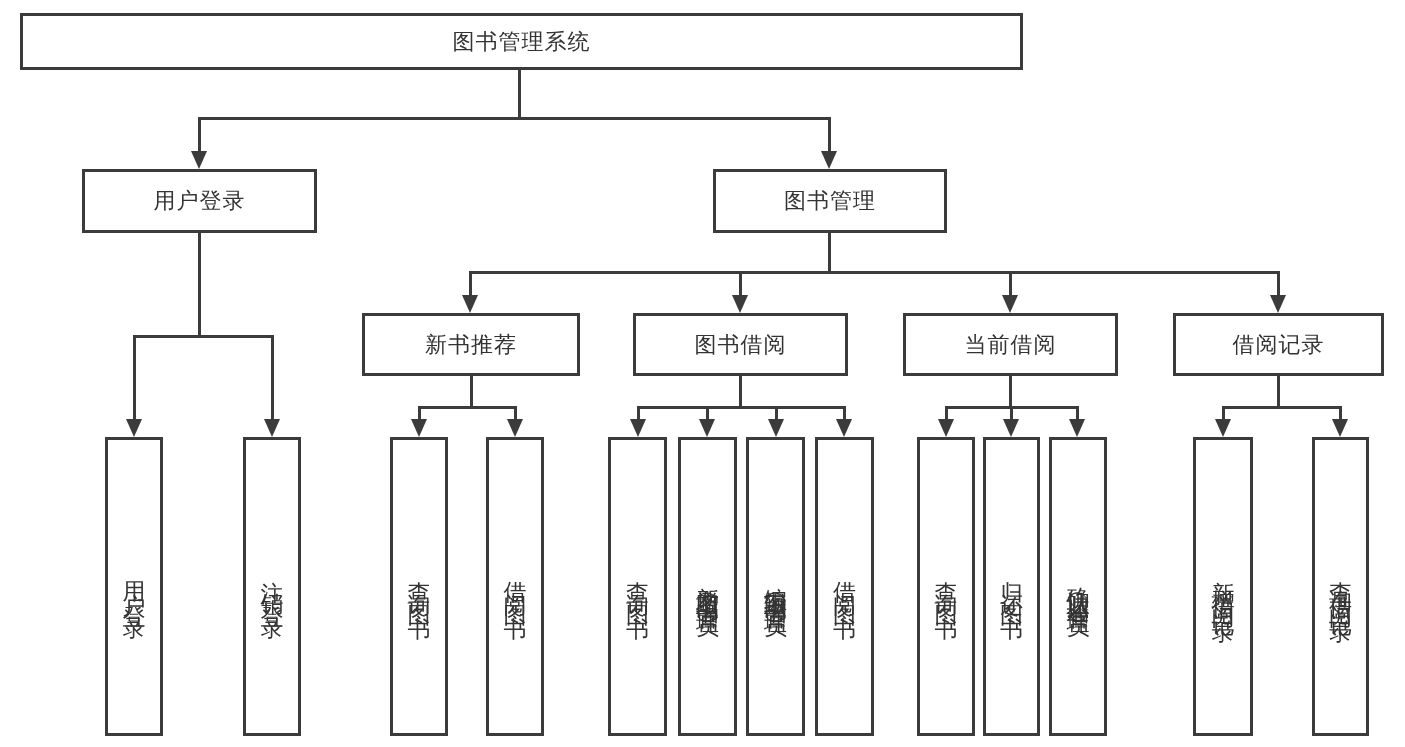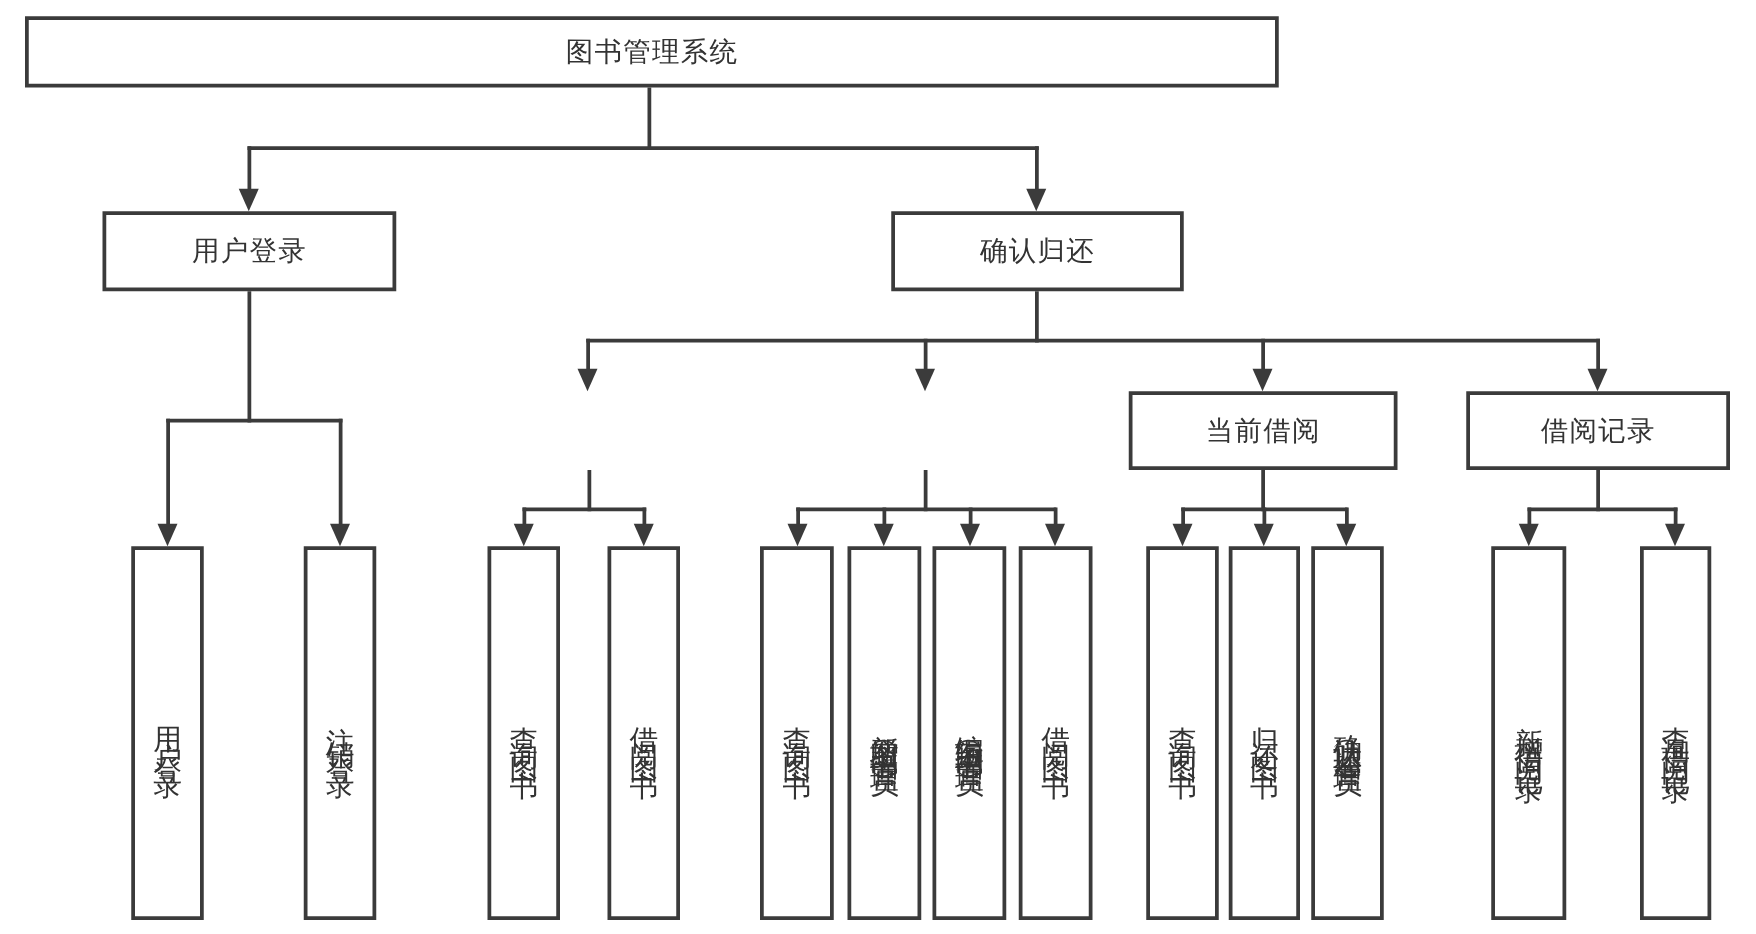--- a/index.html
+++ b/index.html
@@ -51,21 +51,21 @@
   <div class="hl" style="left:198px;top:117px;width:633px;"></div>
   <div class="vl" style="left:198px;top:117px;height:35px;"></div>
   <div class="arrow" style="left:191px;top:151px;"></div>
   <div class="vl" style="left:828px;top:117px;height:35px;"></div>
   <div class="arrow" style="left:821px;top:151px;"></div>
 
   <div class="node" style="left:82px;top:169px;width:235px;height:64px;">
     <span>用户登录</span>
   </div>
   <div class="node" style="left:713px;top:169px;width:234px;height:64px;">
-    <span>确认归还</span>
+    <span>图书管理</span>
   </div>
 
   <div class="vl" style="left:198px;top:233px;height:105px;"></div>
   <div class="hl" style="left:133px;top:335px;width:141px;"></div>
   <div class="vl" style="left:133px;top:335px;height:86px;"></div>
   <div class="arrow" style="left:126px;top:419px;"></div>
   <div class="vl" style="left:271px;top:335px;height:86px;"></div>
   <div class="arrow" style="left:264px;top:419px;"></div>
 
   <div class="leaf" style="left:105px;top:437px;width:58px;height:299px;">
@@ -79,20 +79,26 @@
   <div class="hl" style="left:469px;top:271px;width:811px;"></div>
   <div class="vl" style="left:469px;top:271px;height:27px;"></div>
   <div class="arrow" style="left:462px;top:295px;"></div>
   <div class="vl" style="left:739px;top:271px;height:27px;"></div>
   <div class="arrow" style="left:732px;top:295px;"></div>
   <div class="vl" style="left:1009px;top:271px;height:27px;"></div>
   <div class="arrow" style="left:1002px;top:295px;"></div>
   <div class="vl" style="left:1277px;top:271px;height:27px;"></div>
   <div class="arrow" style="left:1270px;top:295px;"></div>
 
+  <div class="node" style="left:362px;top:313px;width:218px;height:63px;">
+    <span>新书推荐</span>
+  </div>
+  <div class="node" style="left:633px;top:313px;width:215px;height:63px;">
+    <span>图书借阅</span>
+  </div>
   <div class="node" style="left:903px;top:313px;width:215px;height:63px;justify-content:center;">
     <span>当前借阅</span>
   </div>
   <div class="node" style="left:1173px;top:313px;width:211px;height:63px;">
     <span>借阅记录</span>
   </div>
 
   <div class="vl" style="left:470px;top:376px;height:33px;"></div>
   <div class="hl" style="left:418px;top:406px;width:99px;"></div>
   <div class="vl" style="left:418px;top:406px;height:15px;"></div>

